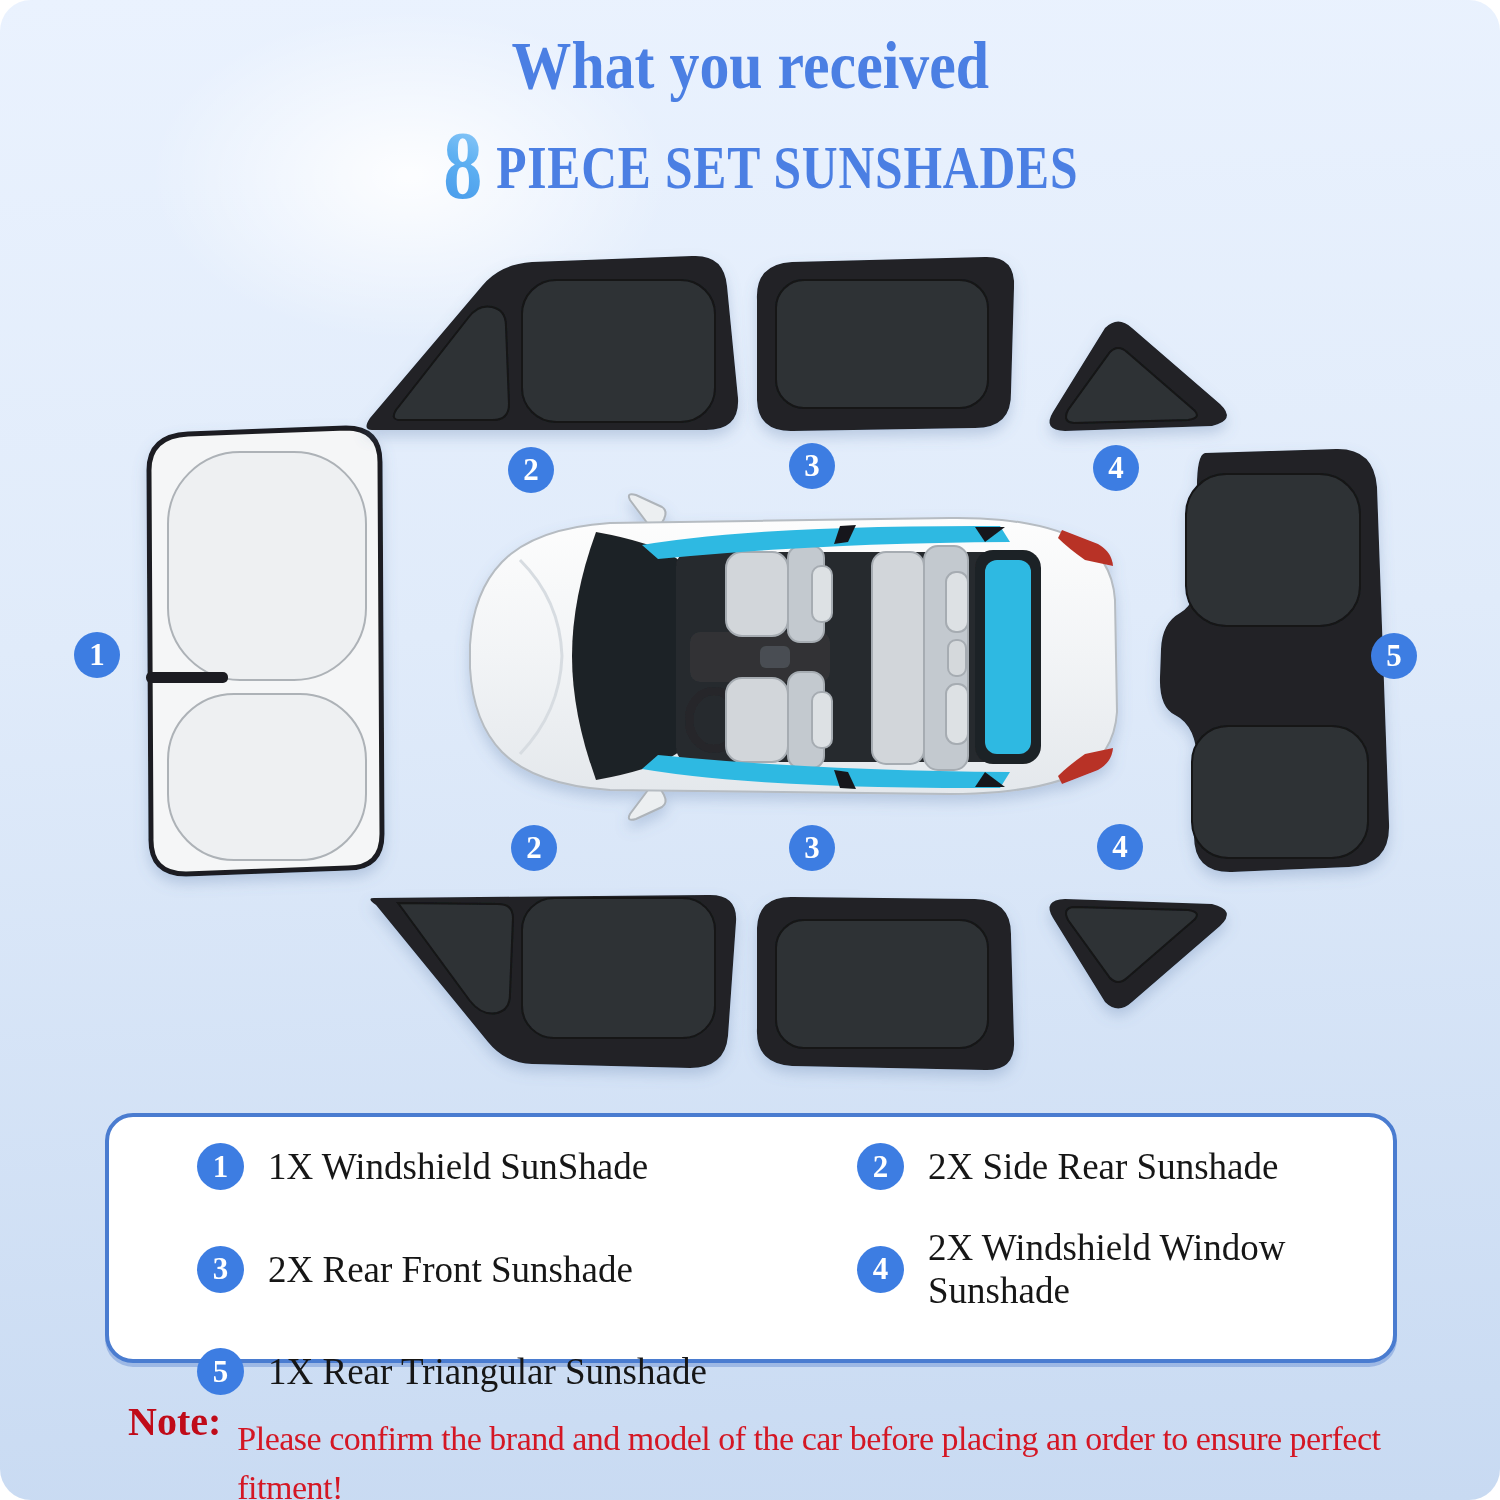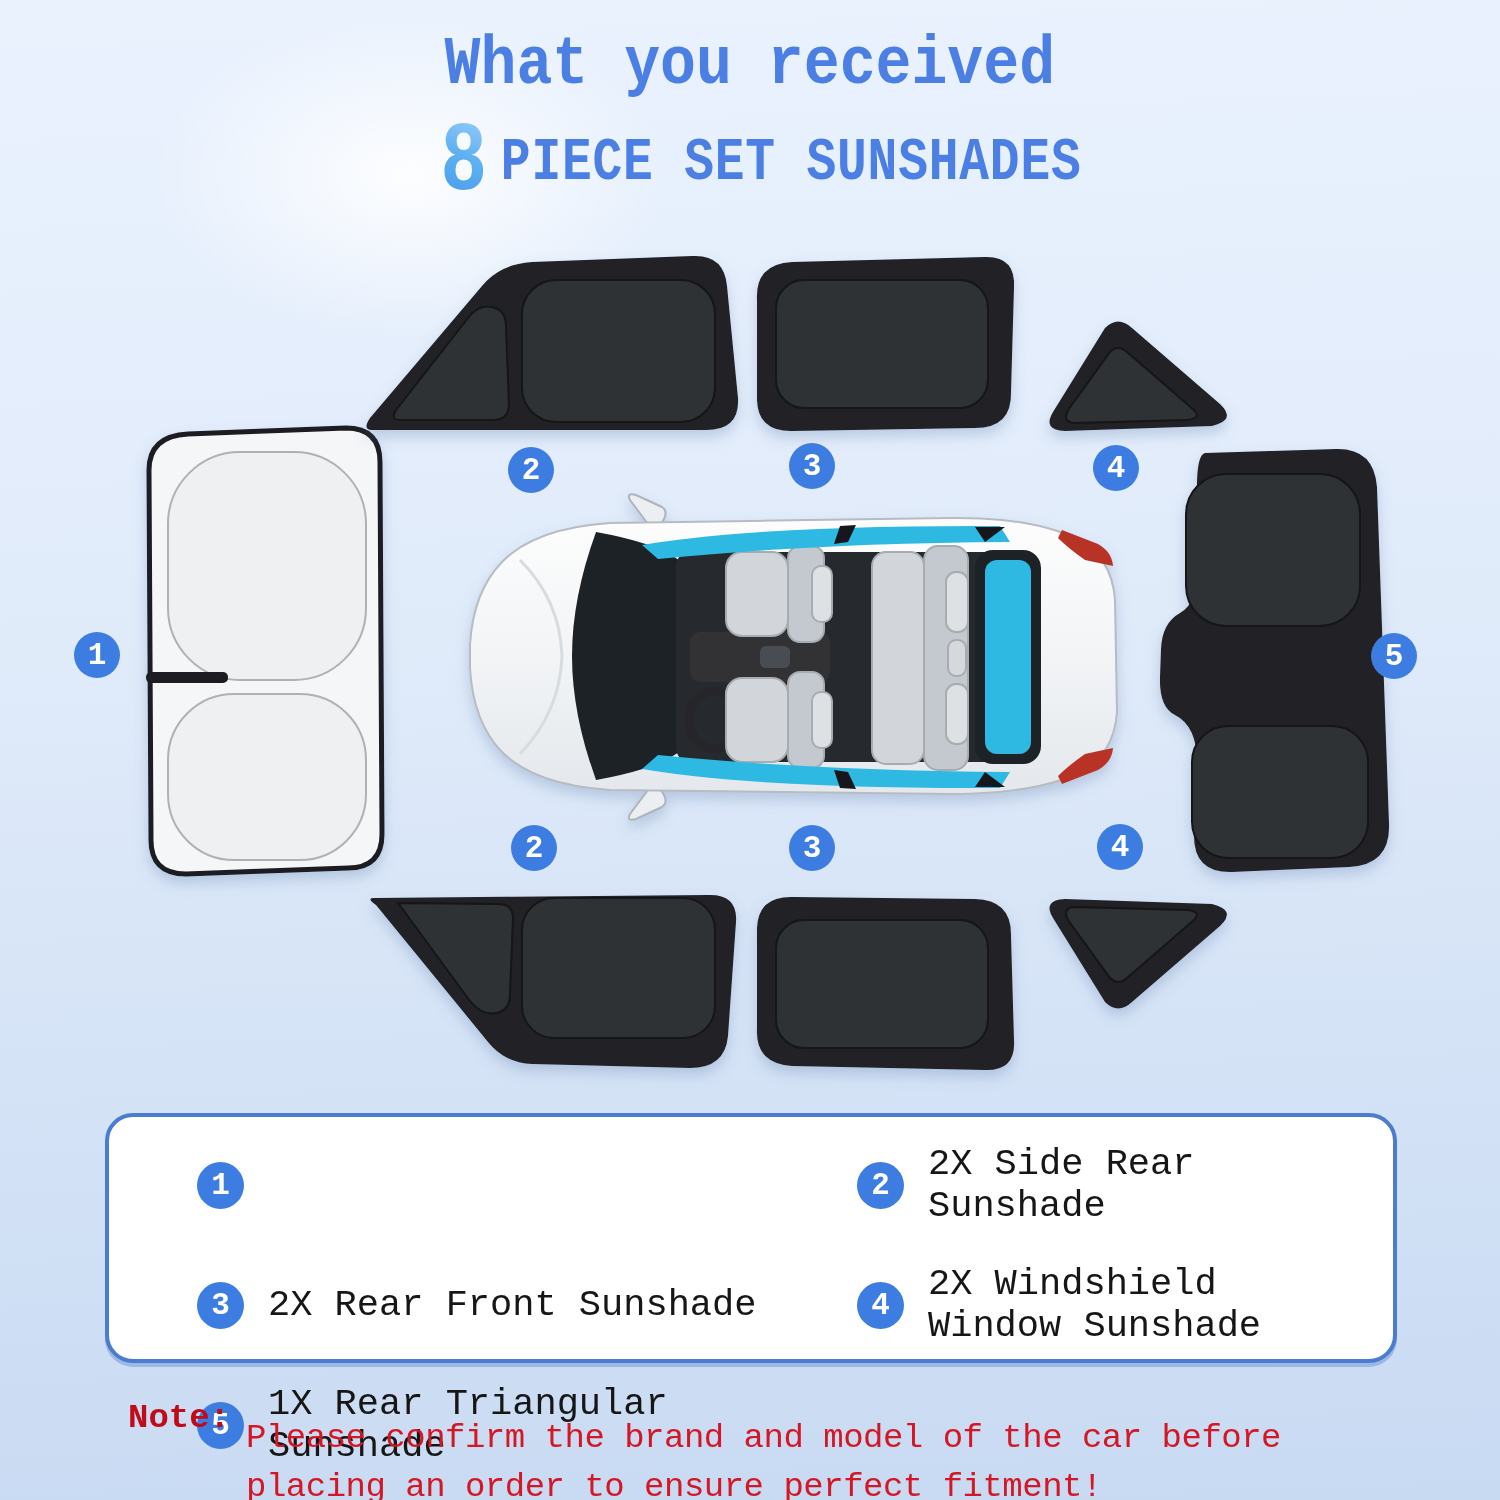--- a/index.html
+++ b/index.html
@@ -1,19 +1,20 @@
 <!DOCTYPE html>
 <html><head>
 <meta charset="utf-8">
 <style>
   html,body{margin:0;padding:0;background:#ffffff;}
   .canvas{
     position:relative;width:1500px;height:1500px;overflow:hidden;
-    font-family:Liberation Mono, monospace;
+    font-family:Liberation Serif, serif;
     background:linear-gradient(178deg,#eaf2fe 0%,#e0ebfa 42%,#c8daf2 100%);
+    border-radius:31px;
   }
   .glow{
     position:absolute;left:150px;top:10px;width:520px;height:330px;
     background:radial-gradient(closest-side,rgba(255,255,255,0.9),rgba(255,255,255,0));
     pointer-events:none;
   }
   
   .header{position:absolute;top:26px;left:0;width:100%;text-align:center;color:#4b7fe3;}
   .title{font-size:68px;font-weight:bold;margin:0;}
   .title-inner{display:inline-block;transform:scaleX(.88);transform-origin:center;}
@@ -49,21 +50,21 @@
   }
   .legend-grid{display:grid;grid-template-columns:660px 1fr;row-gap:36px;}
   .legend-item{display:flex;align-items:center;gap:24px;font-size:37px;color:#161616;}
   .legend-badge{
     flex:0 0 auto;width:47px;height:47px;border-radius:50%;background:#3d7de2;
     color:#fff;font-weight:bold;font-size:31px;
     display:flex;align-items:center;justify-content:center;
   }
   
   .note{position:absolute;left:128px;top:1398px;width:1300px;display:flex;align-items:flex-start;}
-  .note-label{font-size:34px;font-weight:bold;color:#c00b19;margin-right:16px;white-space:nowrap;line-height:1.2;}
+  .note-label{font-size:40px;font-weight:bold;color:#c00b19;margin-right:16px;white-space:nowrap;line-height:1.2;}
   .note-text{font-size:34px;color:#d41724;line-height:1.45;max-width:1265px;letter-spacing:-0.5px;margin-top:16px;}
 </style>
 </head>
 <body>
 
 <div class="canvas">
 
   <div class="glow"></div>
 
   <div class="header">
@@ -177,20 +178,21 @@
   <div class="marker mk-4t">4</div>
   <div class="marker mk-5">5</div>
   <div class="marker mk-2b">2</div>
   <div class="marker mk-3b">3</div>
   <div class="marker mk-4b">4</div>
 
   <div class="legend">
     <div class="legend-grid">
       <div class="legend-item">
         <span class="legend-badge">1</span>
+        <span>1X Windshield SunShade</span>
       </div>
       <div class="legend-item">
         <span class="legend-badge">2</span>
         <span>2X Side Rear Sunshade</span>
       </div>
       <div class="legend-item">
         <span class="legend-badge">3</span>
         <span>2X Rear Front Sunshade</span>
       </div>
       <div class="legend-item">

